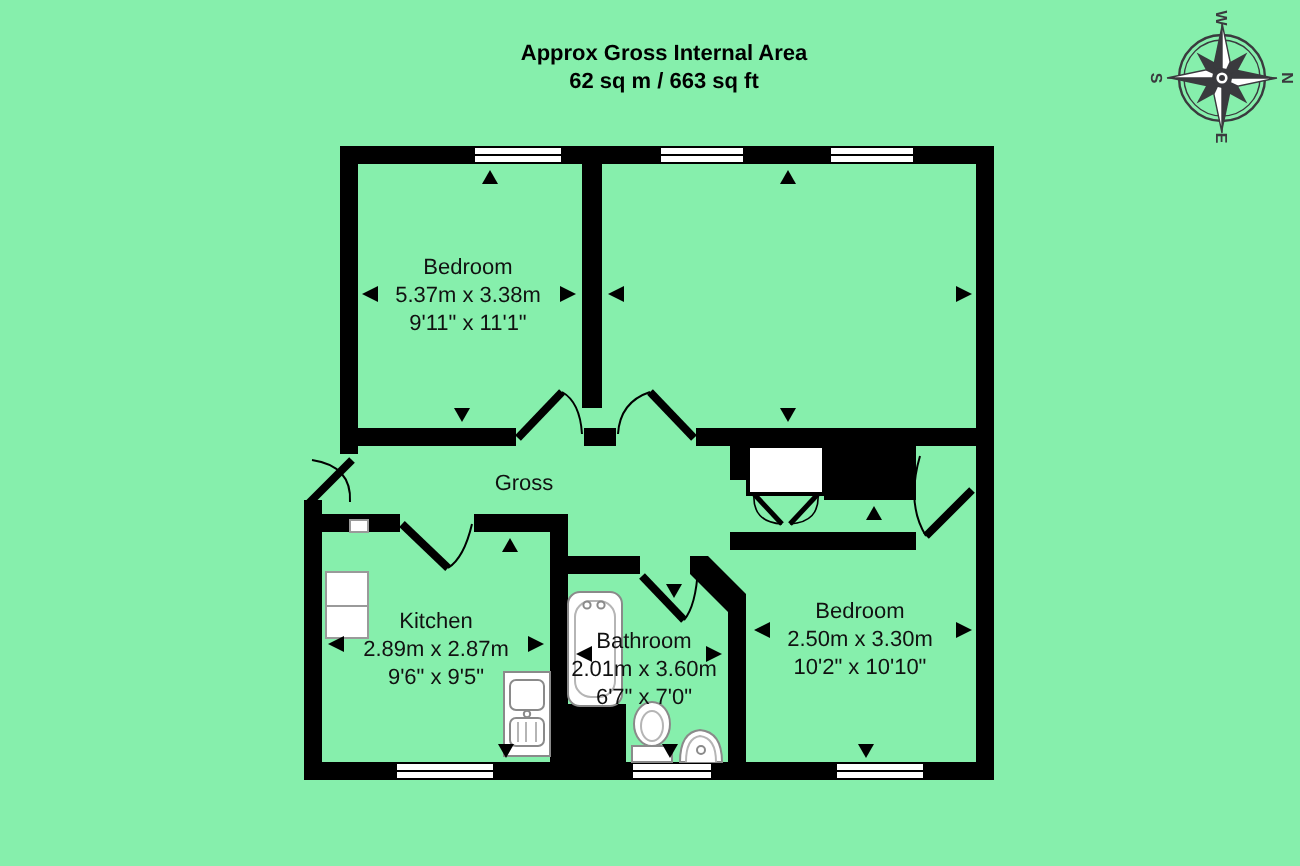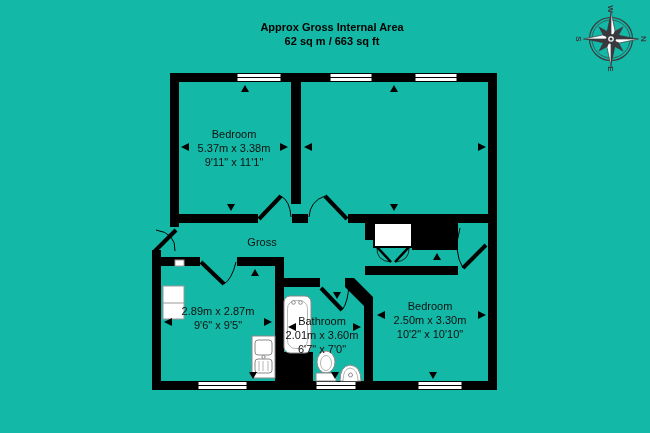--- a/index.html
+++ b/index.html
@@ -1,16 +1,16 @@
 <!DOCTYPE html>
 <html><head>
 <meta charset="utf-8">
 <style>
   html,body{margin:0;padding:0;background:#ffffff;}
-  .canvas{position:relative;width:650px;height:433px;background:#14b8a6;overflow:hidden;
+  .canvas{position:relative;width:650px;height:433px;background:#86efac;overflow:hidden;
           font-family:"Liberation Sans", sans-serif;color:#000;}
   .plan-svg{position:absolute;left:0;top:0;}
   .label{position:absolute;text-align:center;font-size:11px;line-height:14px;color:#111;}
   .label .nm{font-weight:normal;}
   .title{position:absolute;text-align:center;font-size:11px;line-height:13.5px;font-weight:bold;}
   svg text.cmp{font-family:"Liberation Sans",sans-serif;font-size:8px;font-weight:bold;fill:#3a3a3e;}
 </style>
 </head>
 <body>
 
@@ -201,20 +201,21 @@
     <div>5.37m x 3.38m</div>
     <div>9'11" x 11'1"</div>
   </div>
 
 
   <div class="label" style="left:222px;top:235px;width:80px;">
     <div class="nm">Gross</div>
   </div>
 
   <div class="label" style="left:148px;top:304px;width:140px;">
+    <div class="nm">Kitchen</div>
     <div>2.89m x 2.87m</div>
     <div>9'6" x 9'5"</div>
   </div>
 
   <div class="label" style="left:262px;top:314px;width:120px;">
     <div class="nm">Bathroom</div>
     <div>2.01m x 3.60m</div>
     <div>6'7" x 7'0"</div>
   </div>
 

